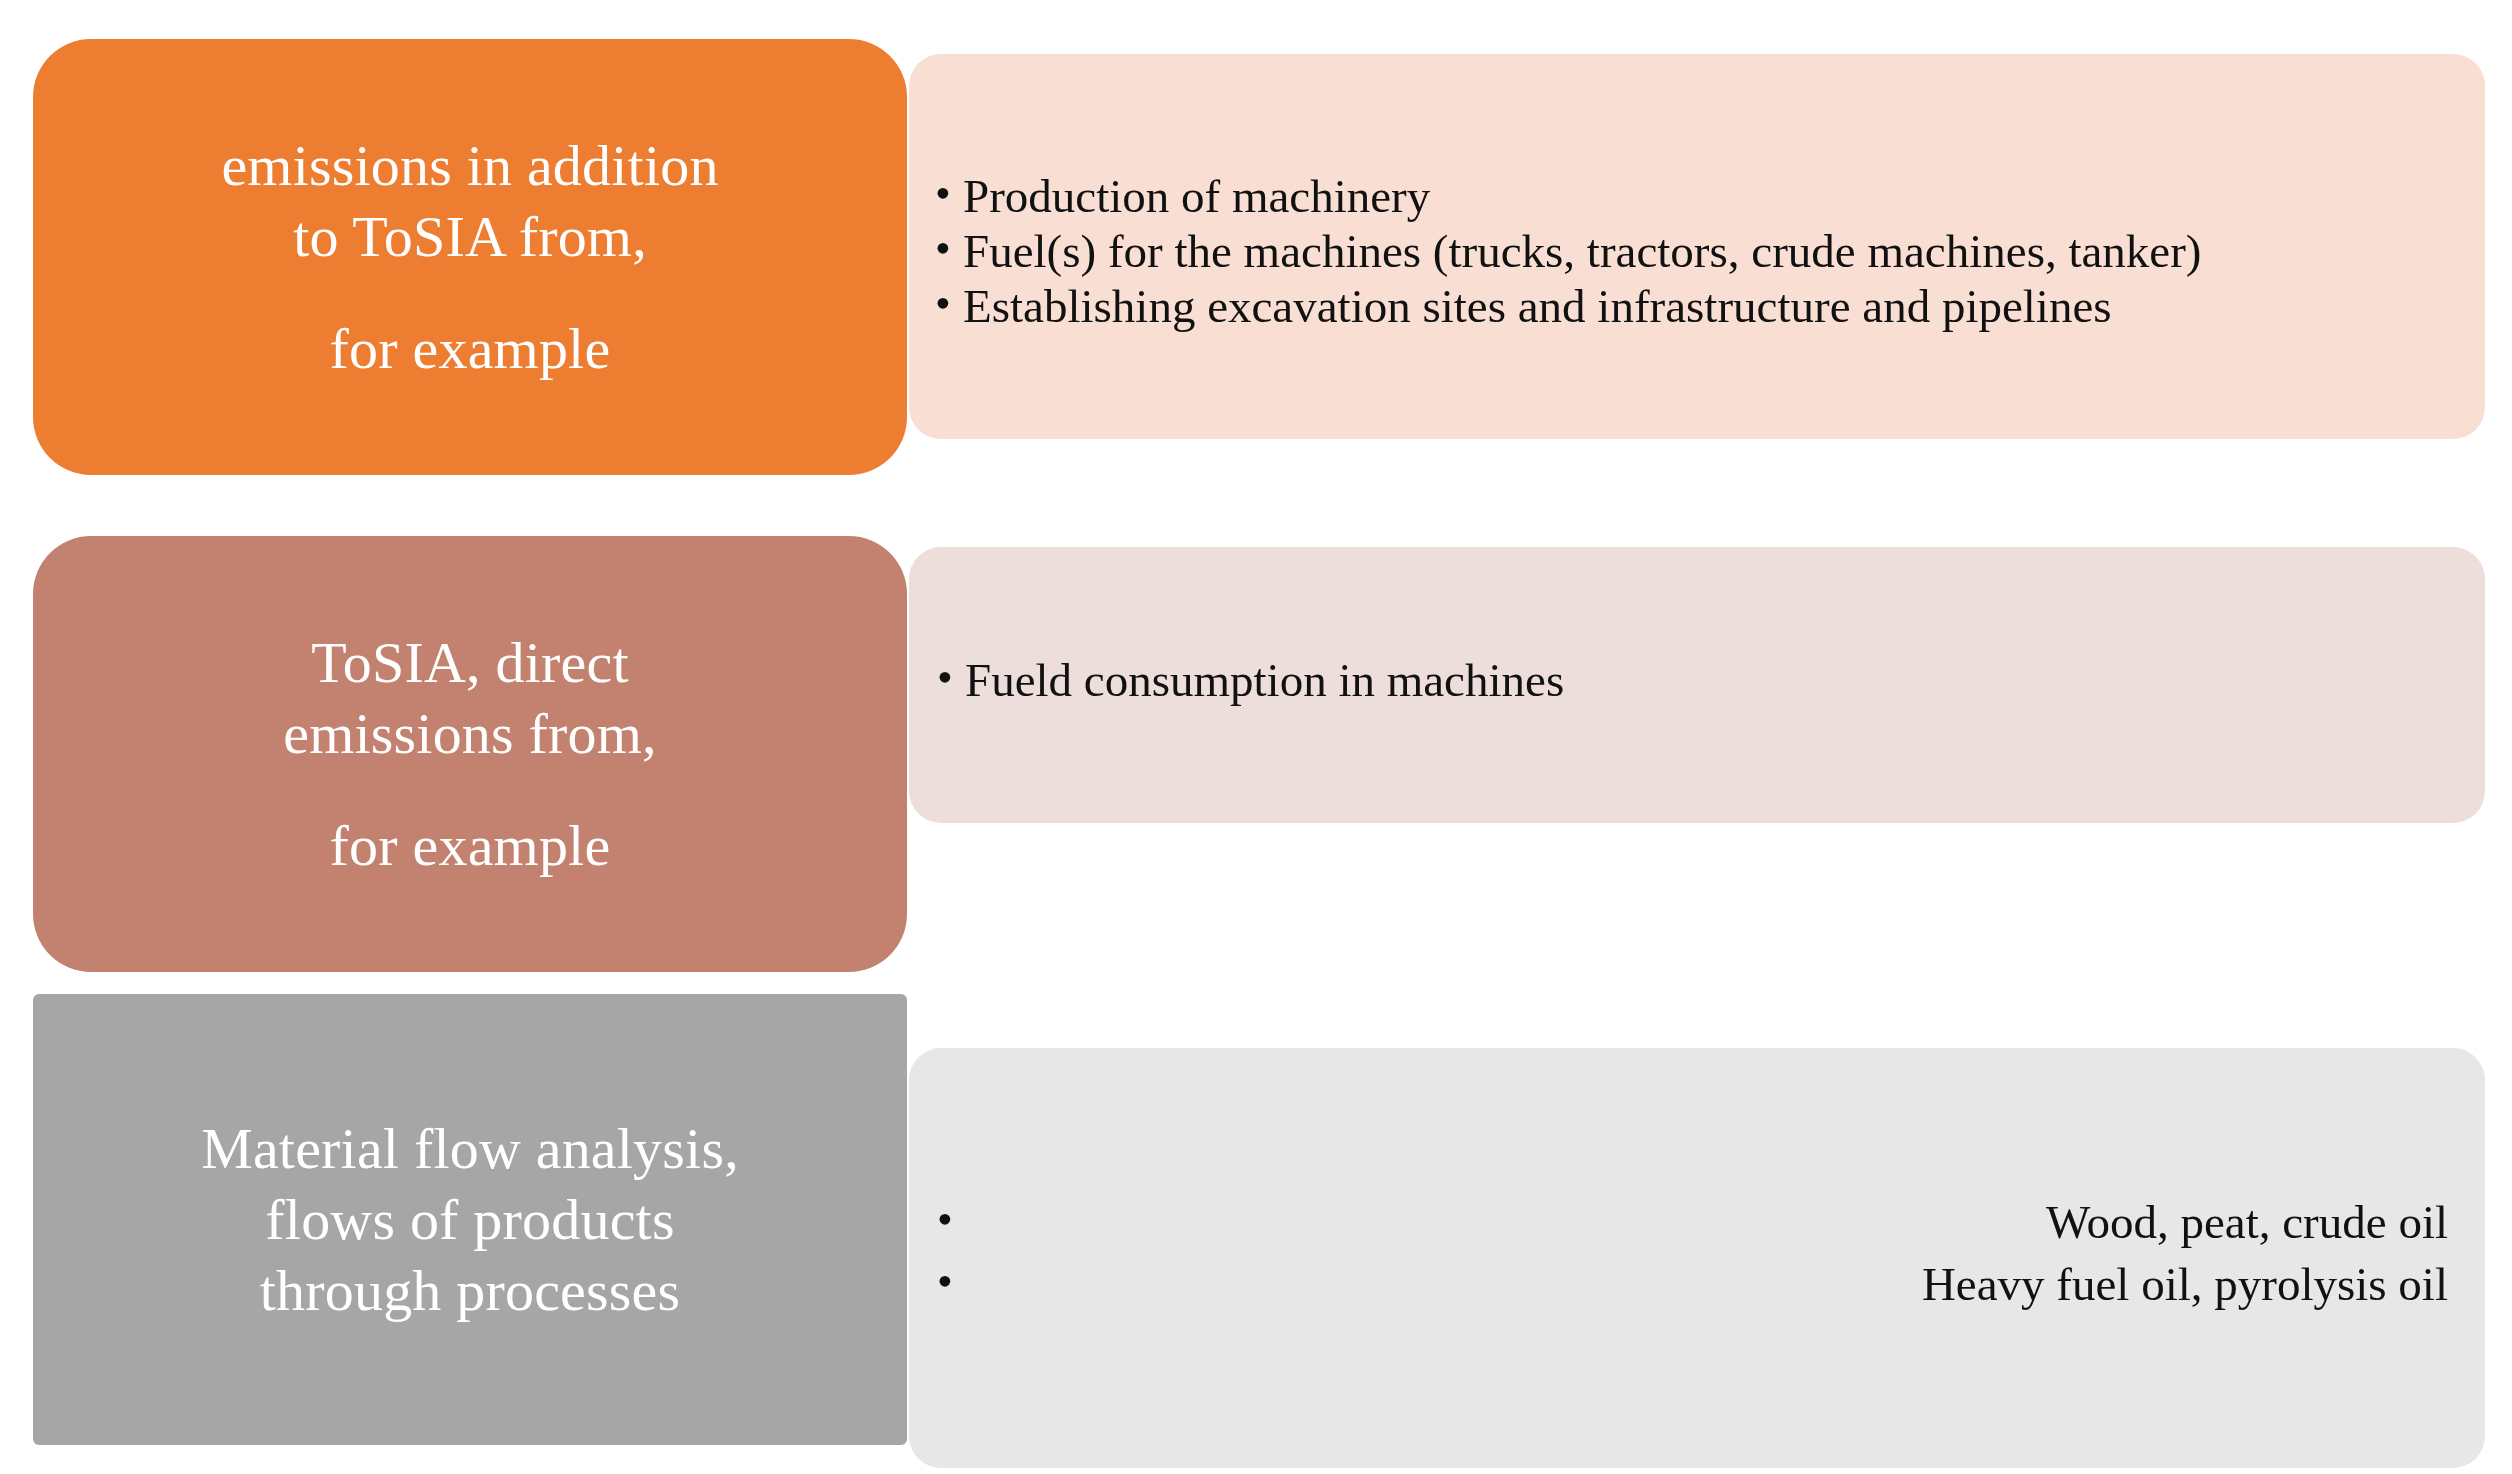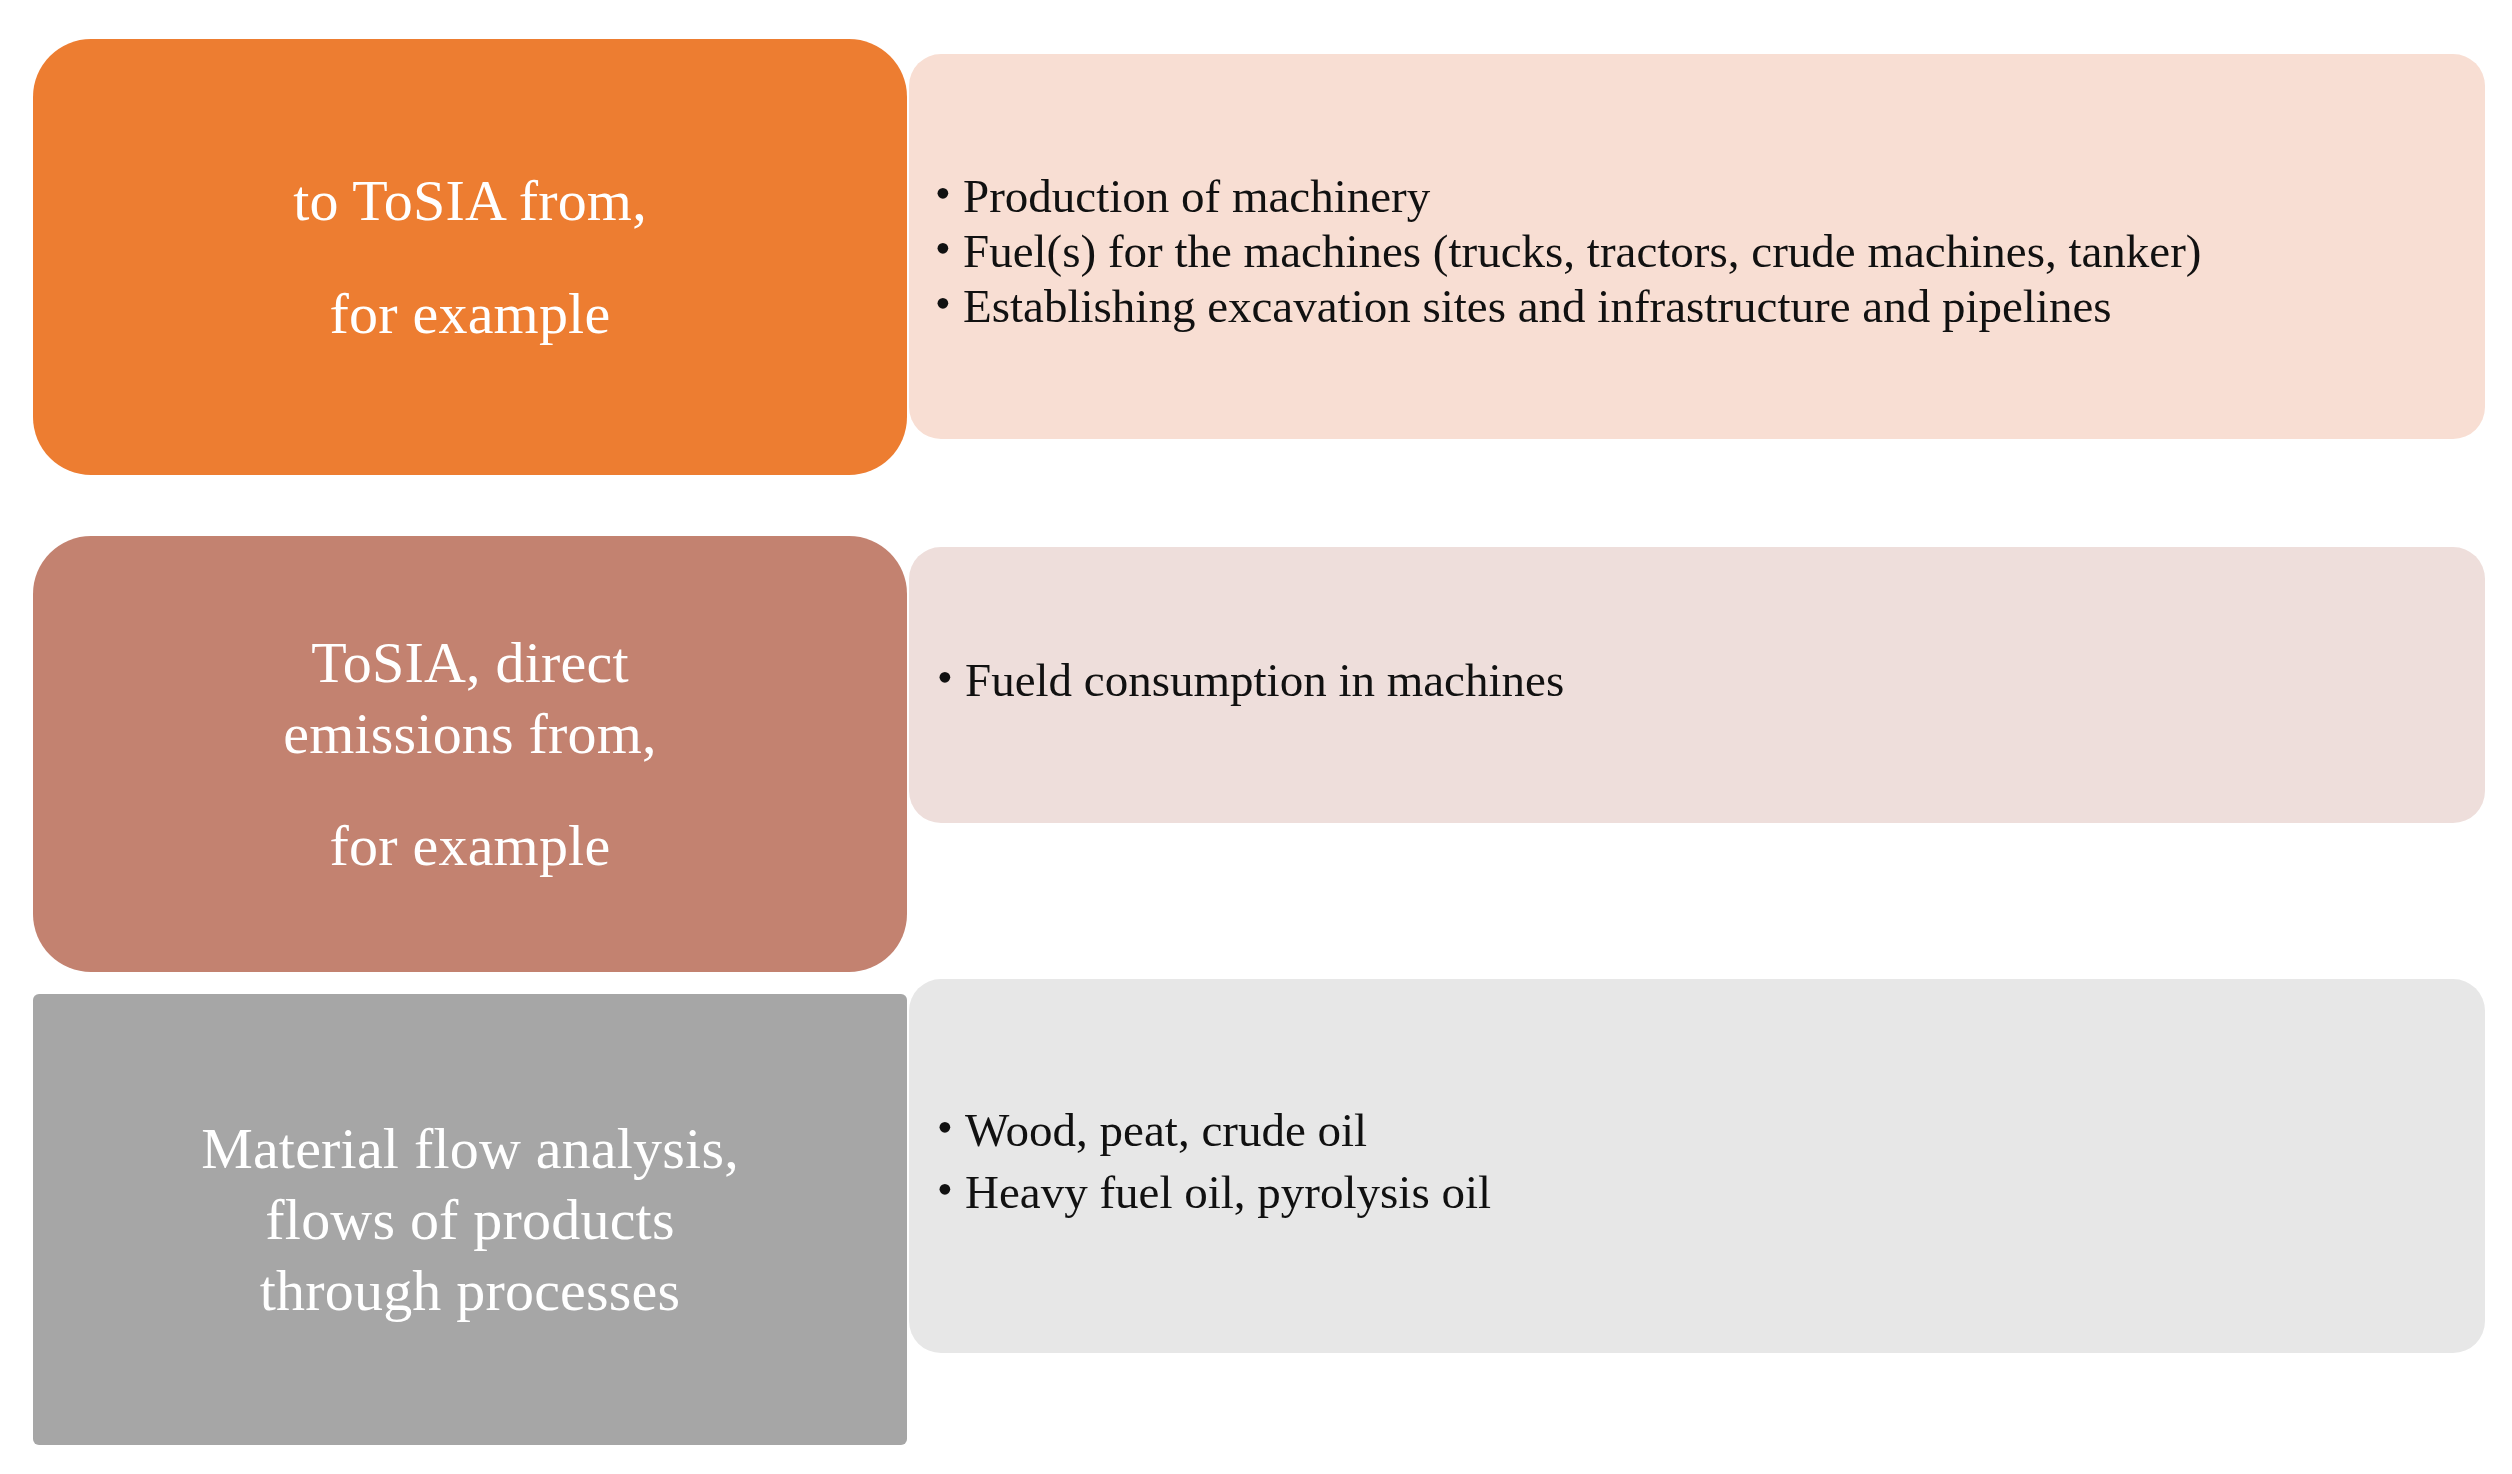--- a/index.html
+++ b/index.html
@@ -61,21 +61,21 @@
     border-radius: 32px;
     box-sizing: border-box;
     display: flex;
     flex-direction: column;
     justify-content: center;
     padding: 9.3px 0 9.3px 0;
     z-index: 1;
   }
   #row1-panel { top: 54px;   height: 385px; background: #F8DED3; }
   #row2-panel { top: 547px;  height: 276px; background: #EEDEDB; }
-  #row3-panel { top: 979px; height: 374px; background: #E7E7E7; }
+  #row3-panel { top: 1048px; height: 420px; background: #E7E7E7; text-align: right; }
 
   .bullet-list {
     list-style: none;
     margin: 0;
     padding: 0 37px 0 28px;
   }
   .bullet-list li {
     position: relative;
     color: #111111;
     font-size: 47px;
@@ -96,20 +96,21 @@
   #row1-panel .bullet-list li { max-width: 1487px; }
   #row2-panel .bullet-list li,
   #row3-panel .bullet-list li { margin-bottom: 9.3px; }
 </style>
 </head>
 <body>
 
 <div id="diagram">
 
   <div id="row1-label" class="label-box" style="background: rgb(237, 125, 49);">
+    <span class="line">emissions  in addition</span>
     <span class="line">to ToSIA from,</span>
     <span class="gap"></span>
     <span class="line">for example</span>
   </div>
 
   <div id="row1-panel" class="content-panel" style="background: rgb(248, 222, 211);">
     <ul class="bullet-list">
       <li>Production of machinery</li>
       <li>Fuel(s) for the machines  (trucks,  tractors,  crude machines, tanker)</li>
       <li>Establishing excavation sites and infrastructure and pipelines</li>

